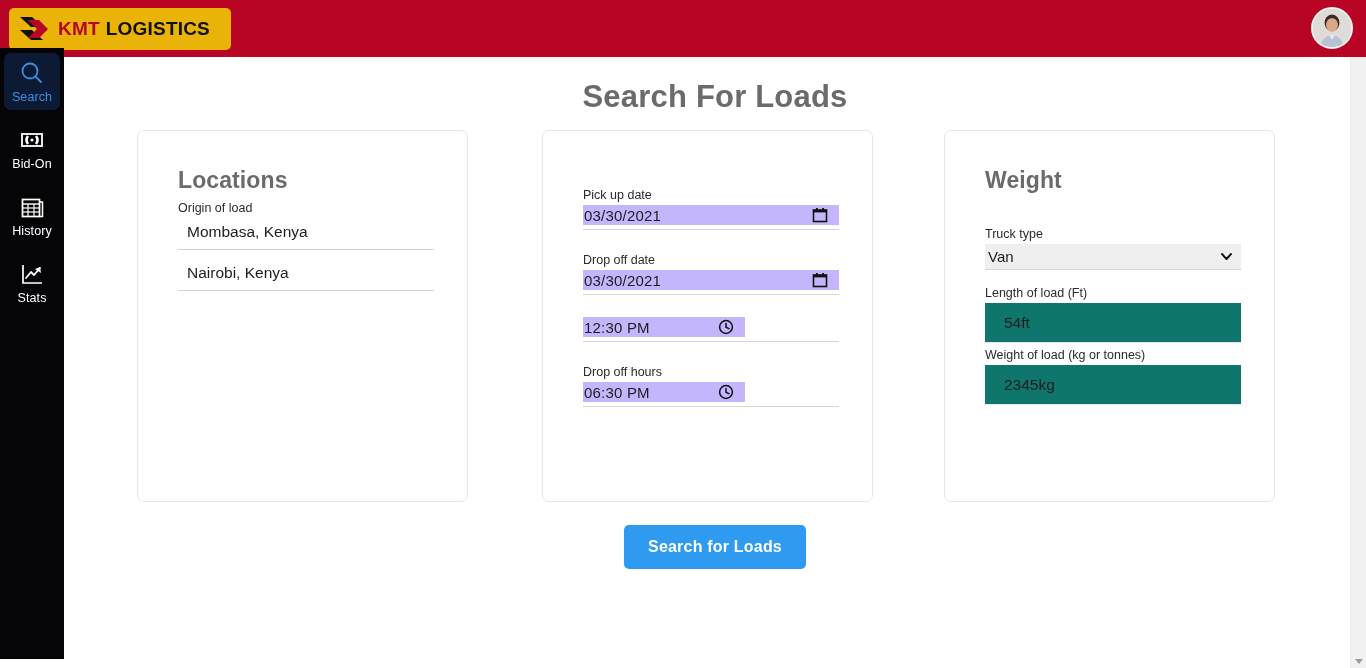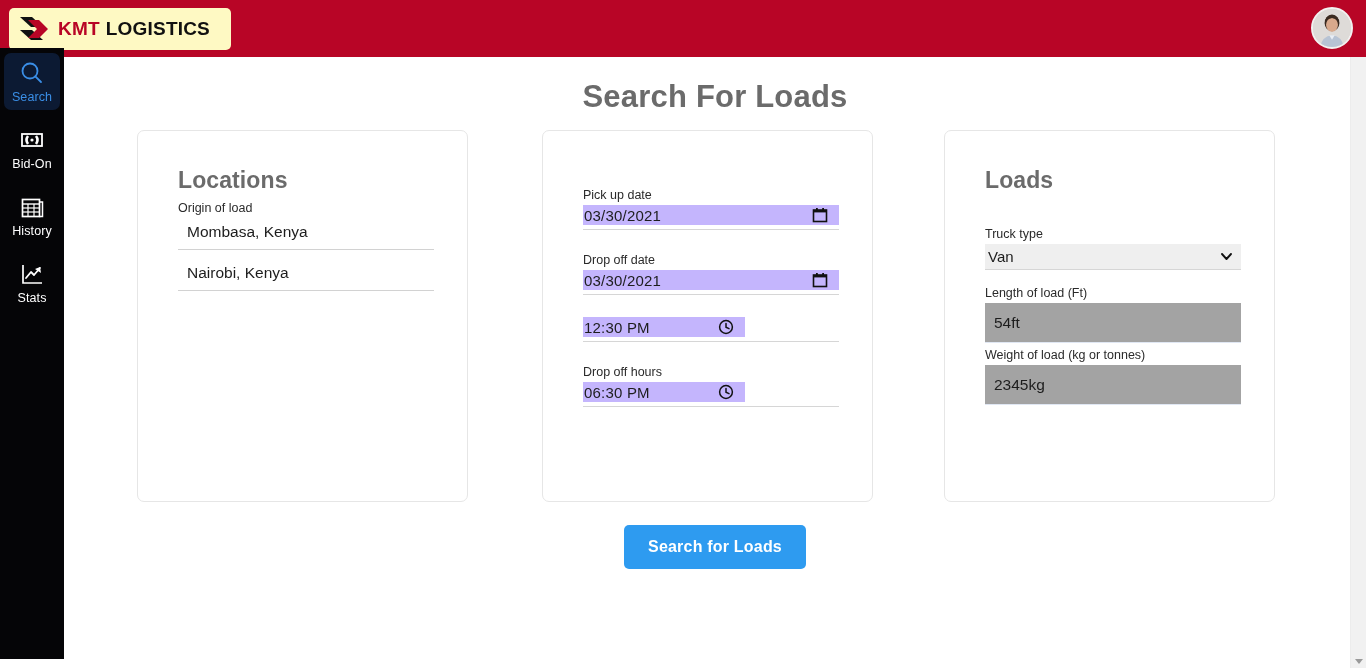--- a/index.html
+++ b/index.html
@@ -28,21 +28,21 @@
     height: 57px;
     background: #b80526;
     display: flex;
     align-items: center;
   }
 
   #logo-box {
     margin-left: 9px;
     height: 42px;
     min-width: 222px;
-    background: #fef9c3;
+    background: #eab308;
     border-radius: 5px;
     display: flex;
     align-items: center;
     padding: 0 14px 0 10px;
     gap: 9px;
   }
 
   #logo-mark { width: 30px; height: 26px; flex: none; display:block; }
 
   #logo-text {
@@ -222,27 +222,27 @@
     position: absolute;
     right: 9px; top: 8px;
     width: 11px; height: 9px;
     display: block;
   }
 
   .fill-input {
     display: block;
     width: 256px;
     height: 40px;
-    background: #a3a3a3;
+    background: #0f766e;
     border: none;
     border-bottom: 1px solid #e0e7f3;
     font-family: "Liberation Sans", sans-serif;
     font-size: 15.5px;
     color: #1d1d1d;
-    padding-left: 9px;
+    padding-left: 19px;
     outline: none;
     margin-bottom: 4px;
   }
 
   
   #submit-wrap { text-align: center; margin-top: 20px; }
   #search-button {
     background: #2e9bf0;
     color: #ffffff;
     border: none;
@@ -411,21 +411,21 @@
               <svg class="dt-ico" viewBox="0 0 16 16">
                 <circle cx="8" cy="8" r="6.4" fill="none" stroke="#111" stroke-width="1.5"></circle>
                 <polyline points="8,4.4 8,8.2 11,9.6" fill="none" stroke="#111" stroke-width="1.5" stroke-linecap="round"></polyline>
               </svg>
             </div>
           </div>
         </div>
       </div>
 
       <div class="card" id="card-weight">
-        <div class="card-title">Loads</div>
+        <div class="card-title">Weight</div>
 
         <label class="field-label" style="margin-top:32px;">Truck type</label>
         <div class="sel-field">
           <span class="sel-value">Van</span>
           <svg class="sel-chev" viewBox="0 0 11 9">
             <polyline points="1,2 5.5,7 10,2" fill="none" stroke="#111" stroke-width="1.9" stroke-linecap="round" stroke-linejoin="round"></polyline>
           </svg>
         </div>
 
         <label class="field-label">Length of load (Ft)</label>

